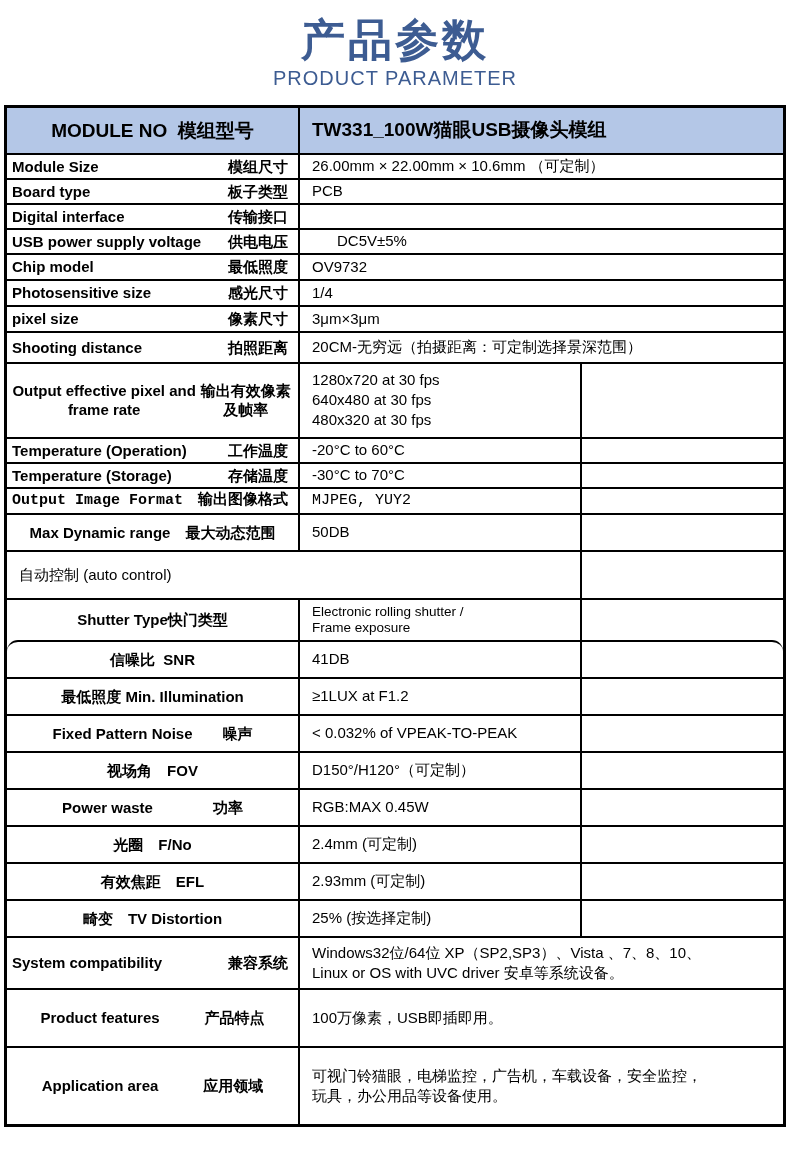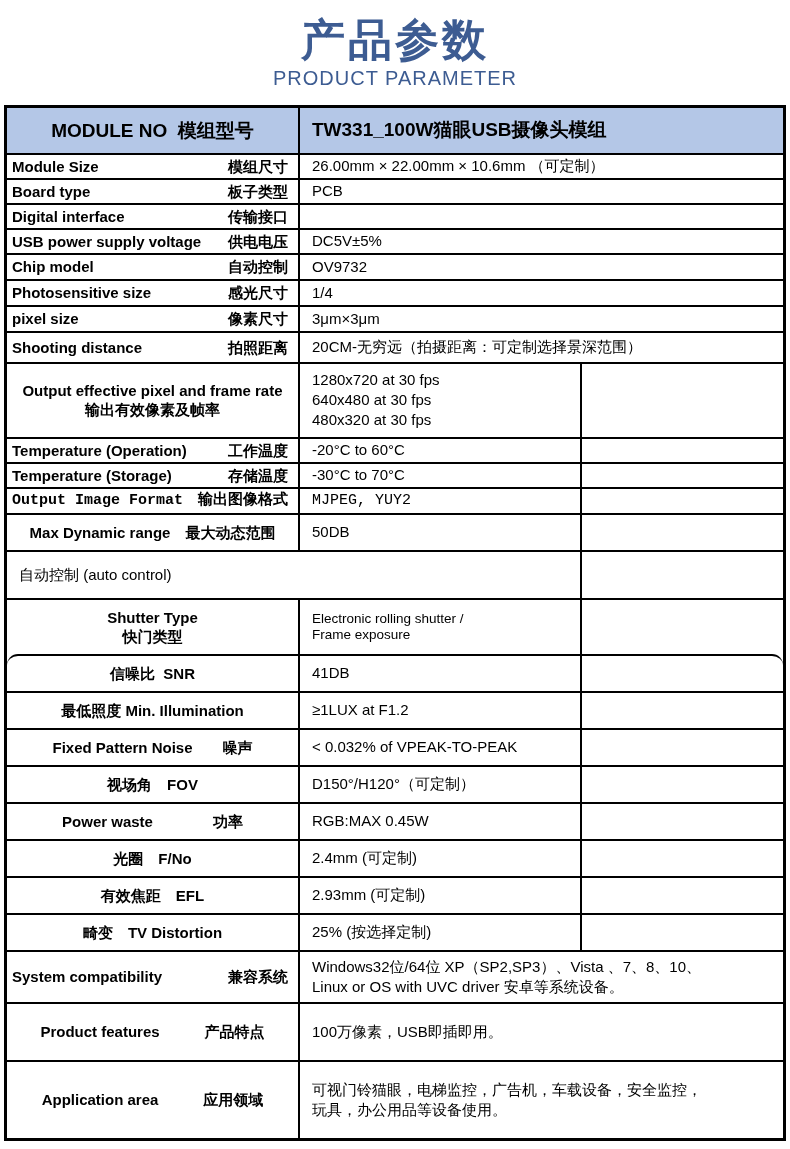--- a/index.html
+++ b/index.html
@@ -36,21 +36,21 @@
     flex:0 0 293px; width:293px; border-right:2px solid var(--line);
     display:flex; font-weight:700;
   }
   .header-label{ align-items:center; justify-content:center; font-size:19px; }
   .header-value{ flex:1 1 auto; display:flex; align-items:center; font-size:19px; padding-left:12px; }
   .label-split{
     flex-direction:row; align-items:center; justify-content:space-between;
     padding:2px 10px 2px 5px;
   }
   .label-center{
-    flex-direction:column; align-items:center; justify-content:center;
+    flex-direction:row; align-items:center; justify-content:center;
     text-align:center; padding:8px 4px;
   }
   .label-cell span, .label-line{ white-space:pre-wrap; line-height:19px; }
   .header-label span{ line-height:23px; }
   .value-cell{
     flex:1 1 auto; display:flex; flex-direction:column; justify-content:center;
     padding:1px 8px 1px 12px; font-weight:400;
   }
   .value-line{ line-height:20px; white-space:pre-wrap; }
   .value-small .value-line{ font-size:13.5px; line-height:16px; }
@@ -93,33 +93,33 @@
         <div class="cell value-cell">
           <div class="value-line">PCB</div>
         </div>
       </div>
       <div class="row data-row" style="min-height: 22px;">
         <div class="cell label-cell label-split">
           <span>Digital interface</span>
           <span>传输接口</span>
         </div>
       </div>
-      <div class="row data-row" style="min-height: 23px;">
+      <div class="row data-row" style="min-height: 23px; gap: 25px;">
         <div class="cell label-cell label-split">
           <span>USB power supply voltage</span>
           <span>供电电压</span>
         </div>
         <div class="cell value-cell">
           <div class="value-line">DC5V±5%</div>
         </div>
       </div>
       <div class="row data-row" style="min-height: 26px;">
         <div class="cell label-cell label-split">
           <span>Chip model</span>
-          <span>自动控制</span>
+          <span>最低照度</span>
         </div>
         <div class="cell value-cell">
           <div class="value-line">OV9732</div>
         </div>
       </div>
       <div class="row data-row" style="min-height: 26px;">
         <div class="cell label-cell label-split">
           <span>Photosensitive size</span>
           <span>感光尺寸</span>
         </div>

